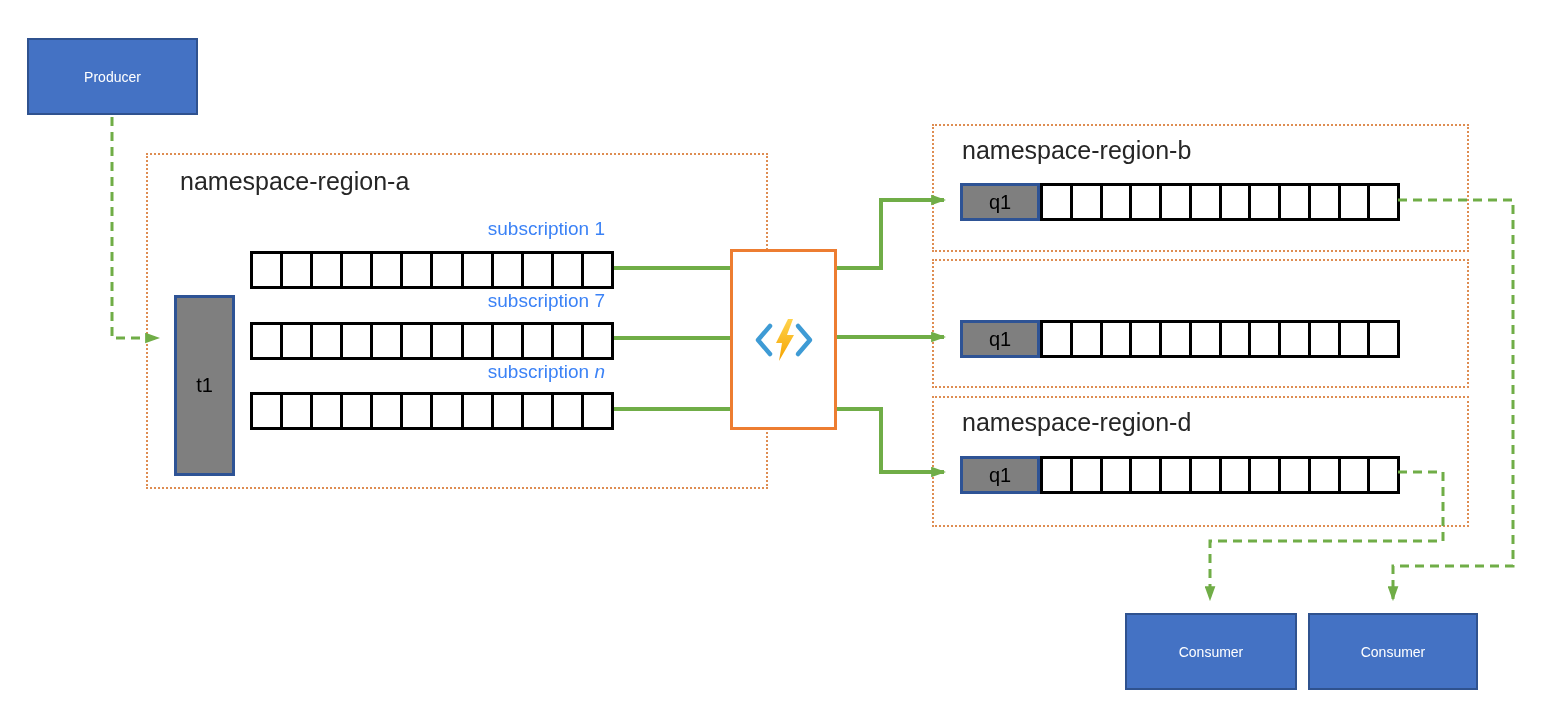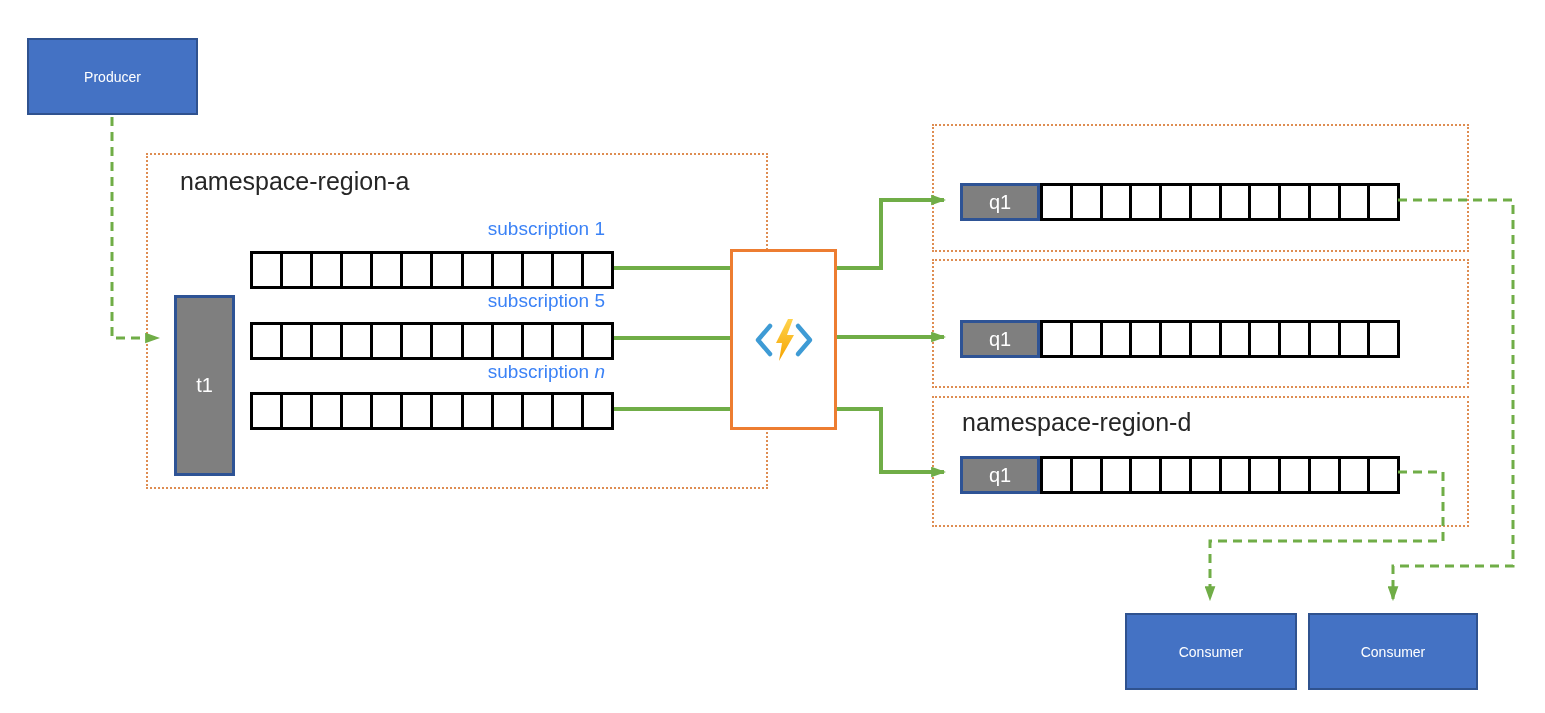--- a/index.html
+++ b/index.html
@@ -9,21 +9,21 @@
   }
   .abs{position:absolute;box-sizing:border-box;}
   .blue-box{
     background:#4472C4;border:2px solid #2F528F;color:#fff;
     display:flex;align-items:center;justify-content:center;
     font-size:14px;z-index:3;
   }
   .ns-box{border:2px dotted #DE8D52;background:transparent;z-index:1;}
   .ns-title{position:absolute;font-size:25px;color:#262626;white-space:nowrap;}
   .gray-box{
-    background:#7F7F7F;border:3px solid #2E5395;color:#ffffff;
+    background:#7F7F7F;border:3px solid #2E5395;color:#000000;
     display:flex;align-items:center;justify-content:center;font-size:20px;z-index:2;
   }
   .cell-row{display:flex;border:3px solid #000;background:#fff;z-index:2;}
   .cell{flex:1;background:#fff;border-right:3px solid #000;}
   .cell:last-child{border-right:none;}
   .sub-label{
     position:absolute;font-size:19px;color:#3b82f6;text-align:right;white-space:nowrap;
   }
   .fn-box{
     background:#fff;border:3px solid #ED7D31;z-index:2;
@@ -44,21 +44,21 @@
     <div class="ns-title" style="left:32px;top:12px;">namespace-region-a</div>
 
     <div class="abs gray-box" style="left:26px;top:96px;width:61px;height:181px;margin-top:44px;">
       <span>t1</span>
     </div>
 
     <div class="sub-label" style="right:161px;top:63px;">
       <span>subscription 1</span><i></i>
     </div>
     <div class="sub-label" style="right:161px;top:135px;">
-      <span>subscription 5</span><i></i>
+      <span>subscription 7</span><i></i>
     </div>
     <div class="sub-label" style="right:161px;top:206px;">
       <span>subscription </span><i>n</i>
     </div>
 
     <div class="abs cell-row" style="left:102px;top:96px;width:364px;height:38px;">
         <div class="cell"></div>
         <div class="cell"></div>
         <div class="cell"></div>
         <div class="cell"></div>
@@ -109,20 +109,21 @@
           <stop offset="1" stop-color="#F5A300"></stop>
         </linearGradient>
       </defs>
       <path d="M17,9 L5,23 L17,37" fill="none" stroke="#3E9BD5" stroke-width="4.5" stroke-linejoin="round" stroke-linecap="round"></path>
       <path d="M45,9 L57,23 L45,37" fill="none" stroke="#3E9BD5" stroke-width="4.5" stroke-linejoin="round" stroke-linecap="round"></path>
       <polygon points="35,2 23,26 29,26 26,44 41,18 34,18 40,2" fill="url(#boltg)"></polygon>
     </svg>
   </div>
 
   <div class="abs ns-box" style="left:932px;top:124px;width:537px;height:128px;">
+    <div class="ns-title" style="left:28px;top:10px;">namespace-region-b</div>
     <div class="abs gray-box" style="left:26px;top:57px;width:80px;height:38px;">
       <span>q1</span>
     </div>
     <div class="abs cell-row" style="left:106px;top:57px;width:360px;height:38px;">
         <div class="cell"></div>
         <div class="cell"></div>
         <div class="cell"></div>
         <div class="cell"></div>
         <div class="cell"></div>
         <div class="cell"></div>

